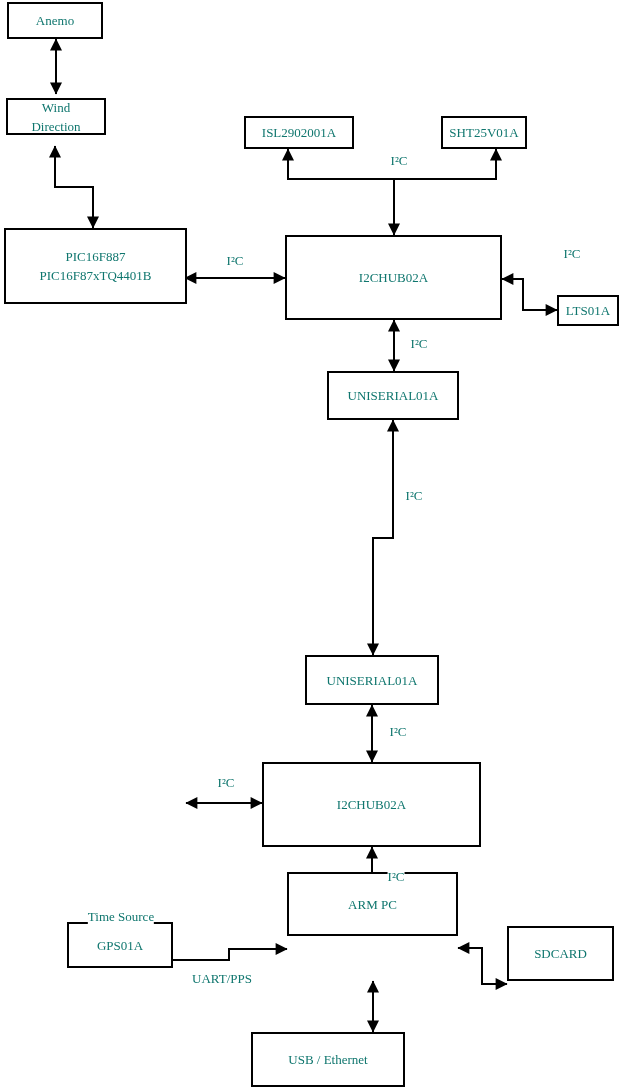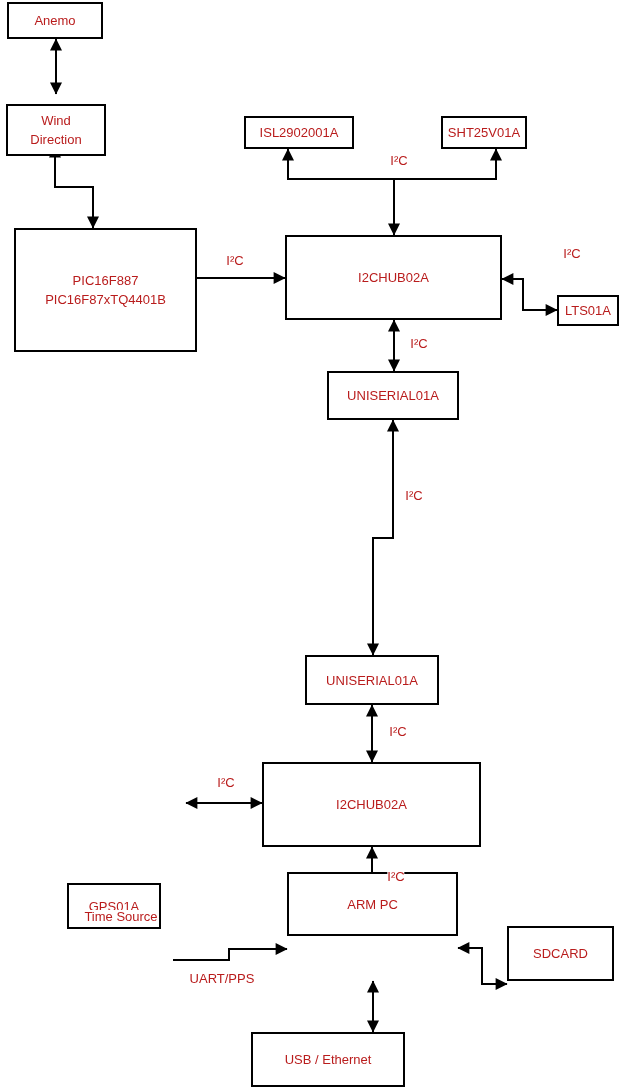--- a/index.html
+++ b/index.html
@@ -1,22 +1,22 @@
 <!DOCTYPE html>
 <html><head>
 <meta charset="utf-8">
 <style>
   html, body { margin: 0; padding: 0; background: #ffffff; }
   .canvas {
     position: relative;
     width: 640px;
     height: 1089px;
     background: #ffffff;
-    font-family: Liberation Sans, sans-serif;
-    color: #b91c1c;
+    font-family: Liberation Serif, serif;
+    color: #0f766e;
     overflow: hidden;
   }
   .wires { position: absolute; left: 0; top: 0; width: 640px; height: 1089px; }
   .node {
     position: absolute;
     box-sizing: border-box;
     background: #ffffff;
     border: 2px solid #000000;
     display: flex;
     flex-direction: column;
@@ -66,26 +66,26 @@
     <path d="M 372 847 L 372 917" marker-start="url(#ah)" marker-end="url(#ah)"></path>
     <path d="M 173 960 L 229 960 L 229 949 L 287 949" marker-end="url(#ah)"></path>
     <path d="M 458 948 L 482 948 L 482 984 L 507 984" marker-start="url(#ah)" marker-end="url(#ah)"></path>
     <path d="M 373 981 L 373 1032" marker-start="url(#ah)" marker-end="url(#ah)"></path>
   </svg>
 
   <div class="node" style="left:7px;top:2px;width:96px;height:37px">
     <span>Anemo</span>
   </div>
 
-  <div class="node" style="left:6px;top:104px;width:100px;height:52px">
+  <div class="node" style="left:6px;top:98px;width:100px;height:37px">
     <span class="ln">Wind</span>
     <span class="ln">Direction</span>
   </div>
 
-  <div class="node" style="left:14px;top:228px;width:183px;height:124px">
+  <div class="node" style="left:4px;top:228px;width:183px;height:76px">
     <span class="ln">PIC16F887</span>
     <span class="ln">PIC16F87xTQ4401B</span>
   </div>
 
   <div class="node" style="left:244px;top:116px;width:110px;height:33px">
     <span>ISL2902001A</span>
   </div>
 
   <div class="node" style="left:441px;top:116px;width:86px;height:33px">
     <span>SHT25V01A</span>
@@ -109,21 +109,21 @@
 
   <div class="node" style="left:262px;top:762px;width:219px;height:85px">
     <span>I2CHUB02A</span>
   </div>
 
 
   <div class="node" style="left:287px;top:872px;width:171px;height:64px">
     <span>ARM PC</span>
   </div>
 
-  <div class="node" style="left:67px;top:883px;width:94px;height:46px">
+  <div class="node" style="left:67px;top:922px;width:106px;height:46px">
     <span>GPS01A</span>
   </div>
 
   <div class="node" style="left:507px;top:926px;width:107px;height:55px">
     <span>SDCARD</span>
   </div>
 
   <div class="node" style="left:251px;top:1032px;width:154px;height:55px">
     <span>USB / Ethernet</span>
   </div>

